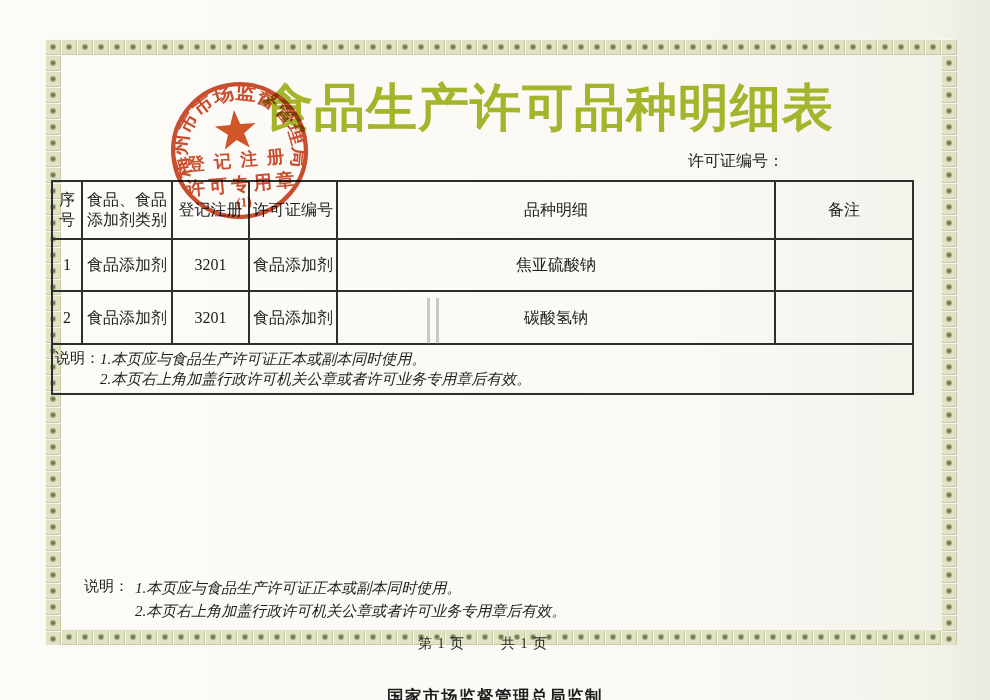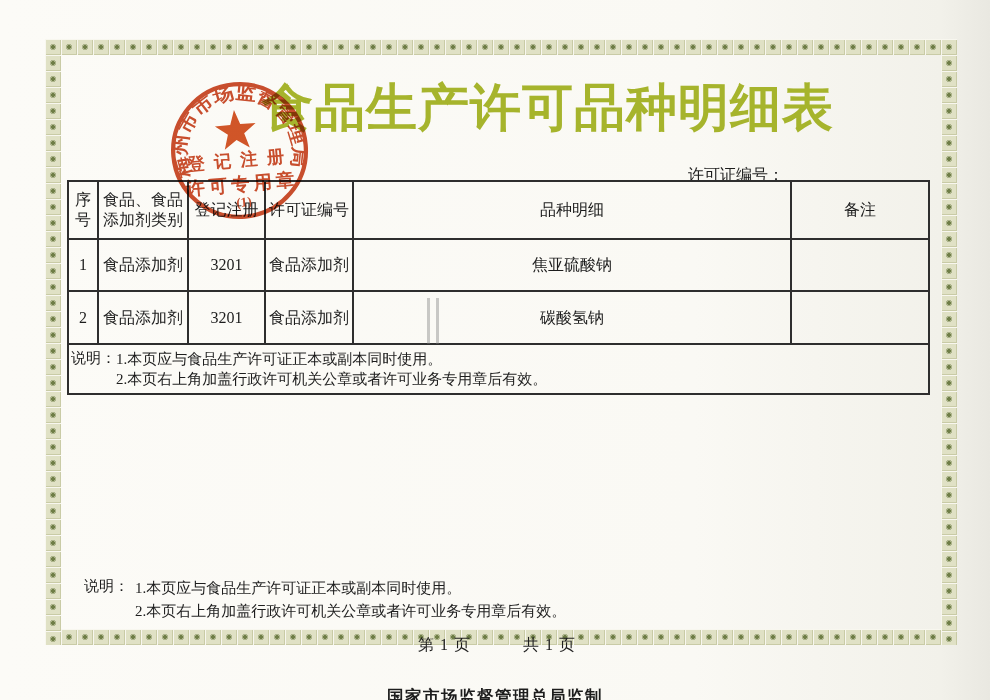--- a/index.html
+++ b/index.html
@@ -28,60 +28,60 @@
   .bs-right  { left:941px; top:39px; width:16px;  height:606px; }
 
   .doc-title {
     position:absolute; left:262px; top:74px;
     font-size:51px; font-weight:bold; letter-spacing:1px;
     color:var(--title_color,#a6b42c);
     white-space:nowrap;
   }
   .producer-line { position:absolute; left:75px; top:149px; display:flex; font-size:17px; }
   .producer-line .val { font-size:16.5px; margin-left:-4px; padding-top:1px; }
-  .license-line { position:absolute; left:688px; top:165px; display:flex; font-size:16px; white-space:nowrap;align-items:flex-end; }
+  .license-line { position:absolute; left:688px; top:151px; display:flex; font-size:16px; white-space:nowrap;align-items:flex-end; }
   .license-line .val { font-size:15px; letter-spacing:.6px; padding-top:2px; font-family:"Liberation Serif",serif; }
 
   
   .stamp {
     position:absolute; left:166px; top:75px; width:148px; height:150px;
     transform:rotate(-5deg); mix-blend-mode:multiply; opacity:.93; z-index:5;
     pointer-events:none;
   }
   .stamp text { fill:var(--stamp_color,#c7411e); font-family:"Liberation Serif",serif; font-weight:bold; }
 
   
   table.detail {
-    position:absolute; left:67px; top:180px; width:861px;
+    position:absolute; left:51px; top:180px; width:861px;
     border-collapse:collapse; table-layout:fixed; z-index:2;
     font-size:16px;
   }
   table.detail td { border:2px solid #2e2e2e; text-align:center; vertical-align:middle; padding:0 2px; line-height:1.25; }
   tr.r-head > td { height:58px; }
   tr.r-1 > td { height:52px; }
   tr.r-2 > td { height:53px; }
   tr.r-note > td { height:50px; text-align:left; font-size:15px; padding:2px 4px 2px 2px; }
   .note-flex { display:flex; align-items:flex-start; }
   .note-flex .lbl { white-space:nowrap; }
-  .note-lines div { line-height:20px; }
+  .note-lines div { line-height:20px;font-style:italic; }
 
   
   .artifact {
     position:absolute; left:427px; top:298px; width:12px; height:46px;
     border-left:3px solid rgba(125,125,125,.40); border-right:3px solid rgba(125,125,125,.40);
     z-index:3;
   }
 
   .bottom-note { position:absolute; left:84px; top:577px; display:flex; font-size:15px; }
   .bottom-note .lbl { white-space:nowrap; margin-right:6px; }
   .bottom-note .note-lines div { line-height:23px; }
 
   .page-indicator {
-    position:absolute; left:418px; top:635px; display:flex; gap:52px;
-    font-size:16px; letter-spacing:1px; z-index:6; white-space:nowrap;
+    position:absolute; left:418px; top:635px; display:flex; gap:36px;
+    font-size:14px; letter-spacing:1px; z-index:6; white-space:nowrap;
   }
   .issuer-line {
     position:absolute; left:0; right:0; top:686px; text-align:center;
     font-size:16.5px; font-weight:bold; letter-spacing:1.5px; z-index:6;
   }
 </style>
 </head>
 <body>
 
 <div id="page">

